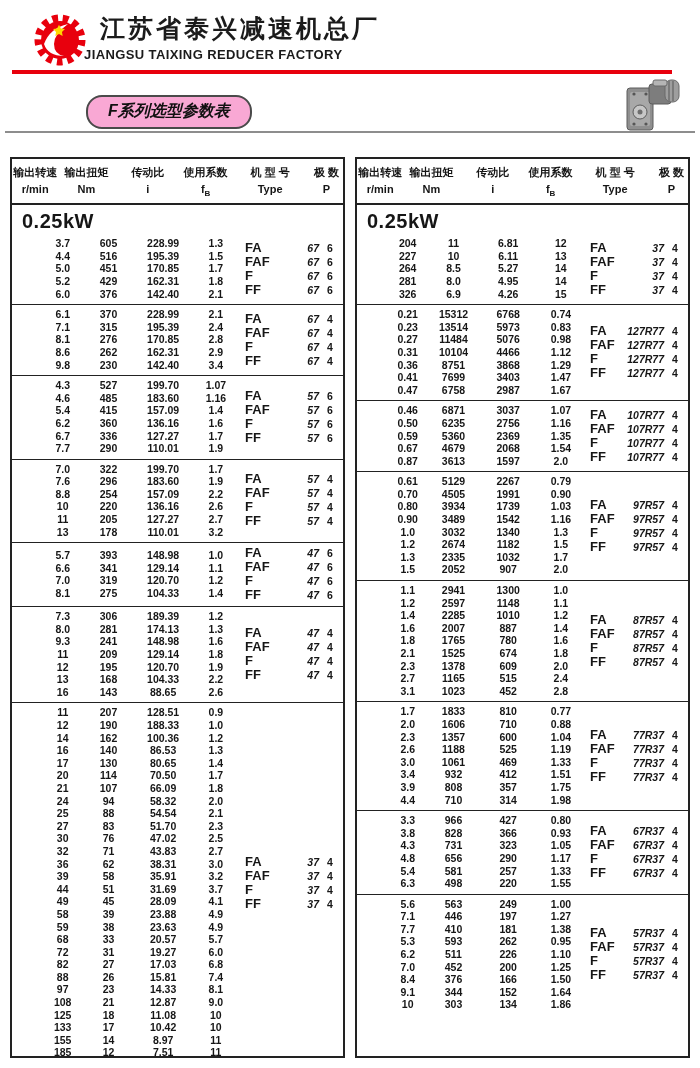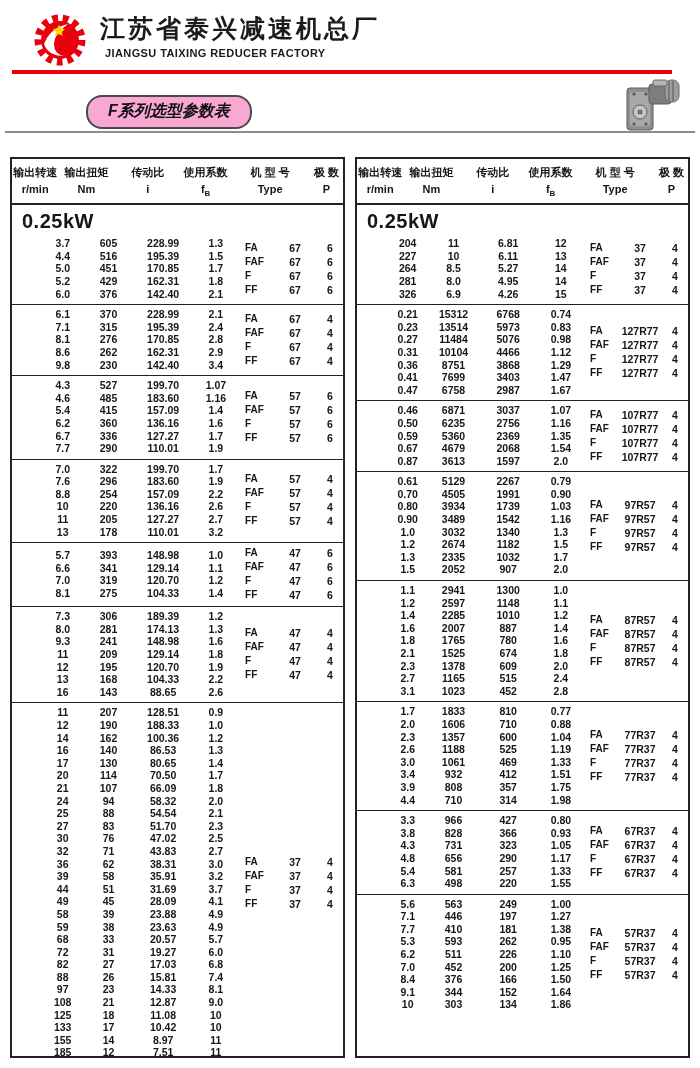--- a/index.html
+++ b/index.html
@@ -3,21 +3,21 @@
 <meta charset="utf-8">
 <style>
   html,body{margin:0;padding:0;}
   body{
     width:700px;height:1068px;background:#ffffff;position:relative;
     font-family:"Liberation Sans", sans-serif;color:#161616;overflow:hidden;
   }
   
   .logo{position:absolute;left:30px;top:10px;width:60px;height:60px;}
   .company-cn{position:absolute;left:100px;top:12px;font-size:25px;font-weight:bold;letter-spacing:3px;color:#1b1b1b;white-space:nowrap;}
-  .company-en{position:absolute;left:105px;top:47px;font-size:11px;font-weight:bold;color:#1b1b1b;letter-spacing:0.4px;white-space:nowrap;}
+  .company-en{position:absolute;left:84px;top:47px;font-size:13px;font-weight:bold;color:#1b1b1b;letter-spacing:0.4px;white-space:nowrap;}
   .red-line{position:absolute;left:12px;top:70px;width:660px;height:4px;background:#e8000d;}
   .title-box{position:absolute;left:86px;top:95px;border:2px solid #4a4a4a;border-radius:16px;padding:4px 20px 5px 20px;font-size:16px;font-weight:bold;font-style:italic;color:#111;background:#f9a8d4;white-space:nowrap;}
   .motor-photo{position:absolute;left:613px;top:74px;width:72px;height:58px;}
   .gray-line{position:absolute;left:5px;top:131px;width:690px;height:2px;background:#8d8d8d;}
 
   
   .ptable{position:absolute;top:157px;width:335px;height:901px;border:2px solid #222;box-sizing:border-box;background:#fff;display:flex;flex-direction:column;}
   .ptable.left{left:10px;}
   .ptable.right{left:355px;}
   .thead{border-bottom:2px solid #222;display:grid;grid-template-columns:14% 17% 20% 15% 24% 10%;padding:6px 0 5px 0;}
@@ -28,22 +28,22 @@
   .tbody{flex:1;display:flex;flex-direction:column;overflow:hidden;}
   .section-title{font-size:20px;font-weight:bold;padding:5px 0 1px 10px;letter-spacing:0.5px;}
   .section + .section{border-top:1.5px solid #222;}
   .block{display:flex;align-items:center;padding:3px 0 4px 16px;}
   .block + .block{border-top:1.5px solid #222;}
   .rows{width:67%;box-sizing:border-box;padding-left:14px;}
   .drow{display:grid;grid-template-columns:21% 25.5% 30% 23.5%;line-height:12.6px;}
   .dcell{font-size:10.5px;font-weight:bold;text-align:center;white-space:nowrap;}
   .types{flex:1;box-sizing:border-box;padding-left:6px;padding-right:2px;}
   .trow{display:flex;align-items:center;line-height:14px;}
-  .tprefix{font-size:10px;font-weight:bold;width:26px;white-space:nowrap;}
-  .tsize{font-size:10.5px;font-weight:bold;flex:1;text-align:center;white-space:nowrap;}
+  .tprefix{font-size:13px;font-weight:bold;width:26px;white-space:nowrap;}
+  .tsize{font-size:10.5px;font-weight:bold;flex:1;text-align:right;white-space:nowrap;font-style:italic;}
   .tp{font-size:10.5px;font-weight:bold;width:22px;text-align:center;}
 </style>
 </head>
 <body>
 
 <svg class="logo" viewBox="0 0 60 60">
   <circle cx="30" cy="30" r="21" fill="none" stroke="#e8000d" stroke-width="9" stroke-dasharray="5.5 4.6"></circle>
   <circle cx="30" cy="30" r="19" fill="#e8000d"></circle>
   <path d="M14 34 Q20 18 38 14 Q24 24 24 34 Q24 44 34 46 Q18 46 14 34 Z" fill="#ffffff"></path>
   <path d="M40 15 l2.2 4.4 4.8 0.7 -3.5 3.4 0.8 4.8 -4.3 -2.3 -4.3 2.3 0.8 -4.8 -3.5 -3.4 4.8 -0.7 Z" fill="#ffd700" transform="translate(-5,2) scale(0.85)"></path>

